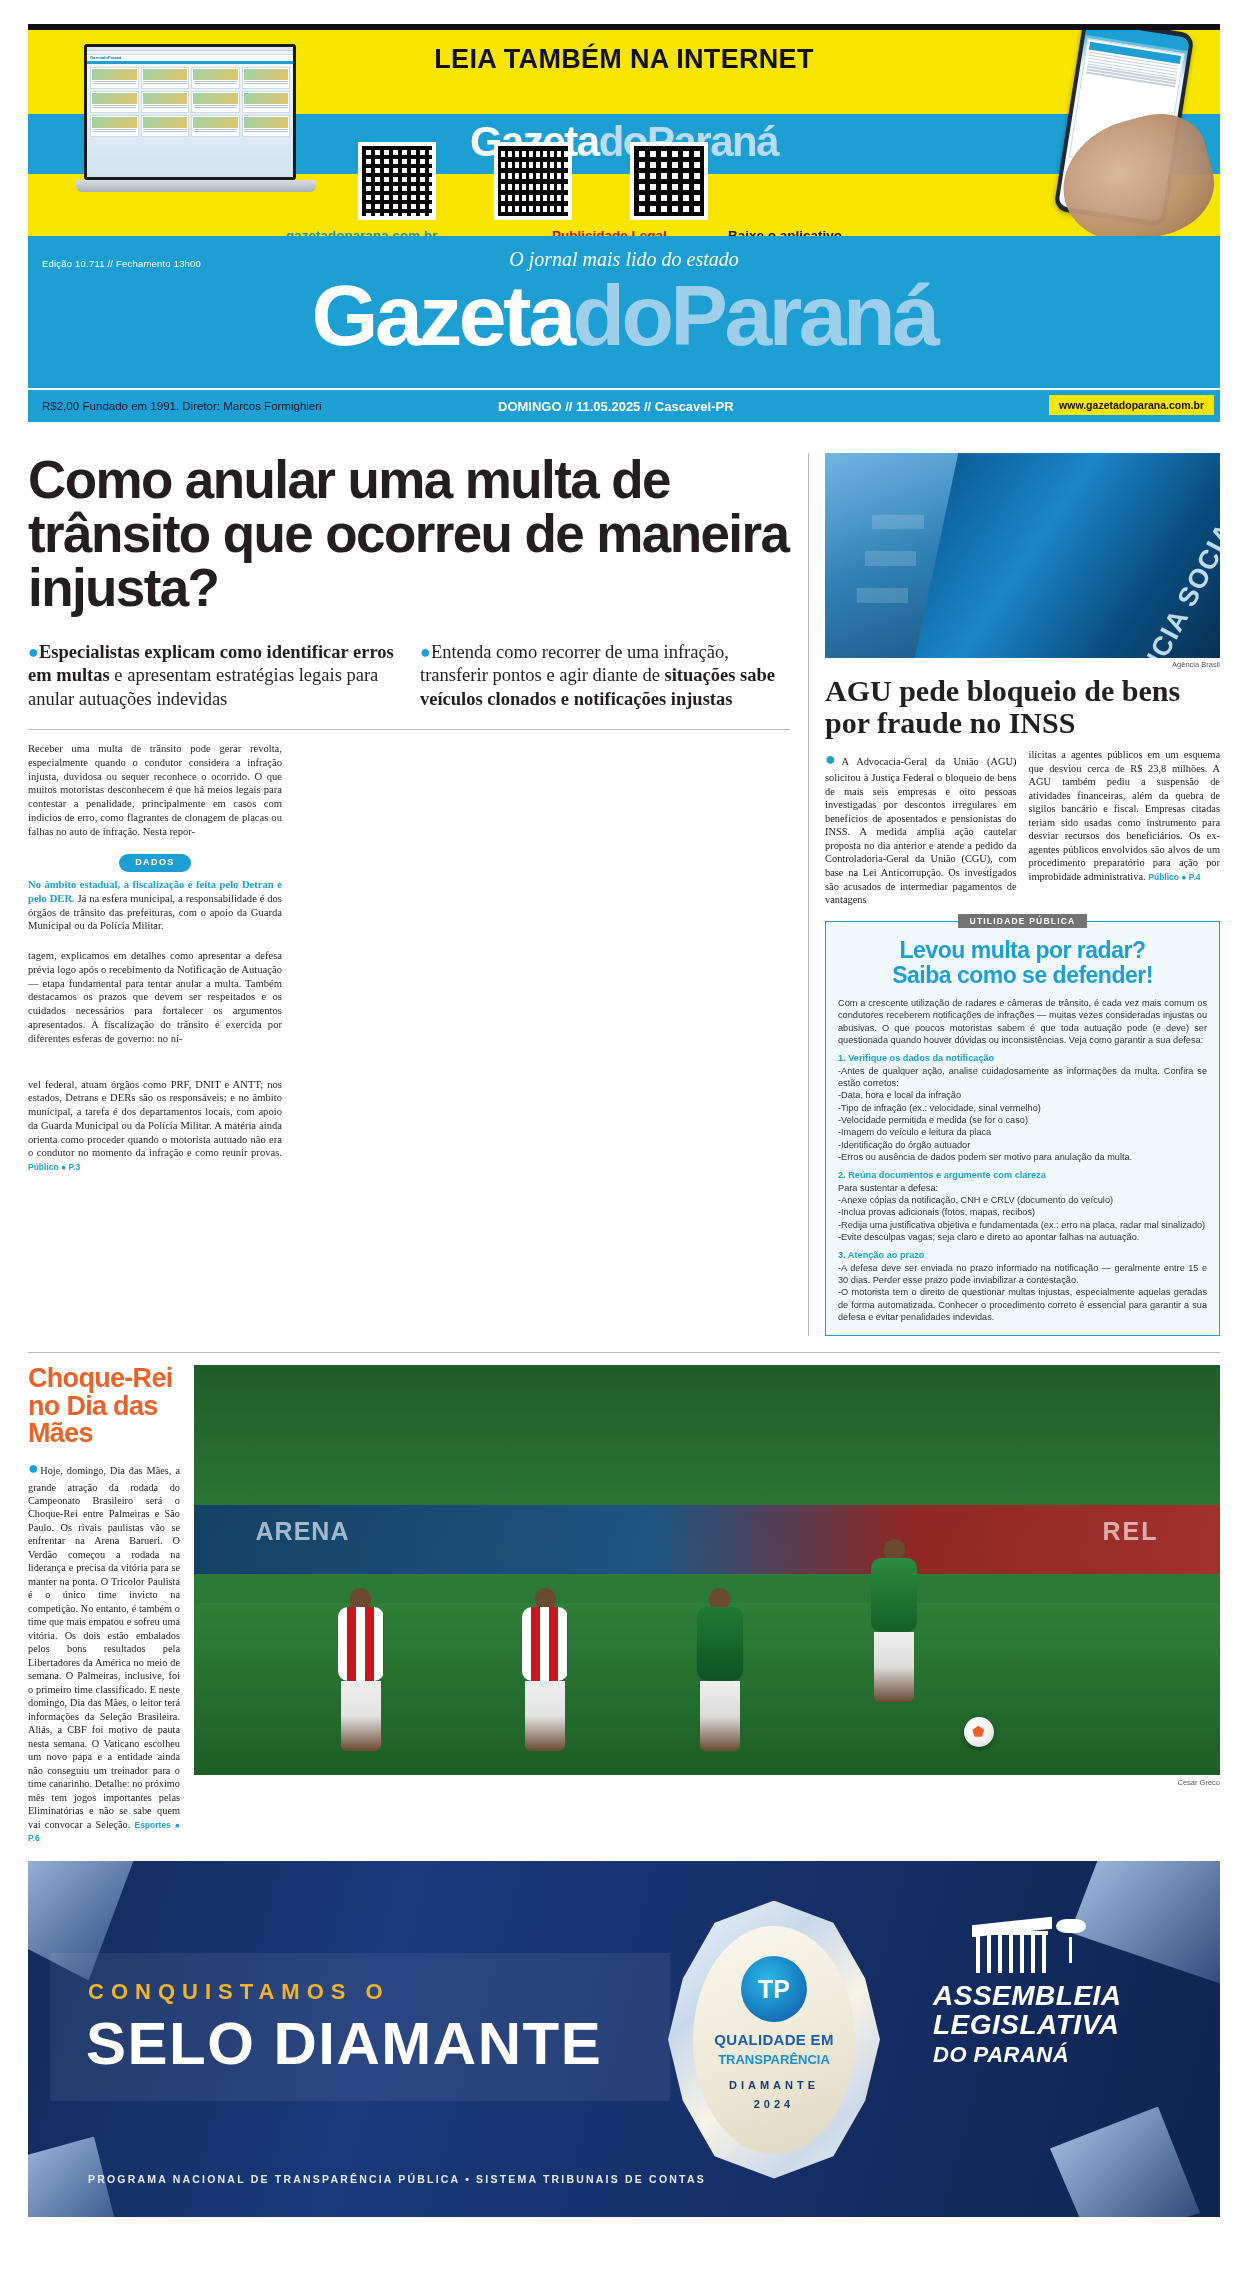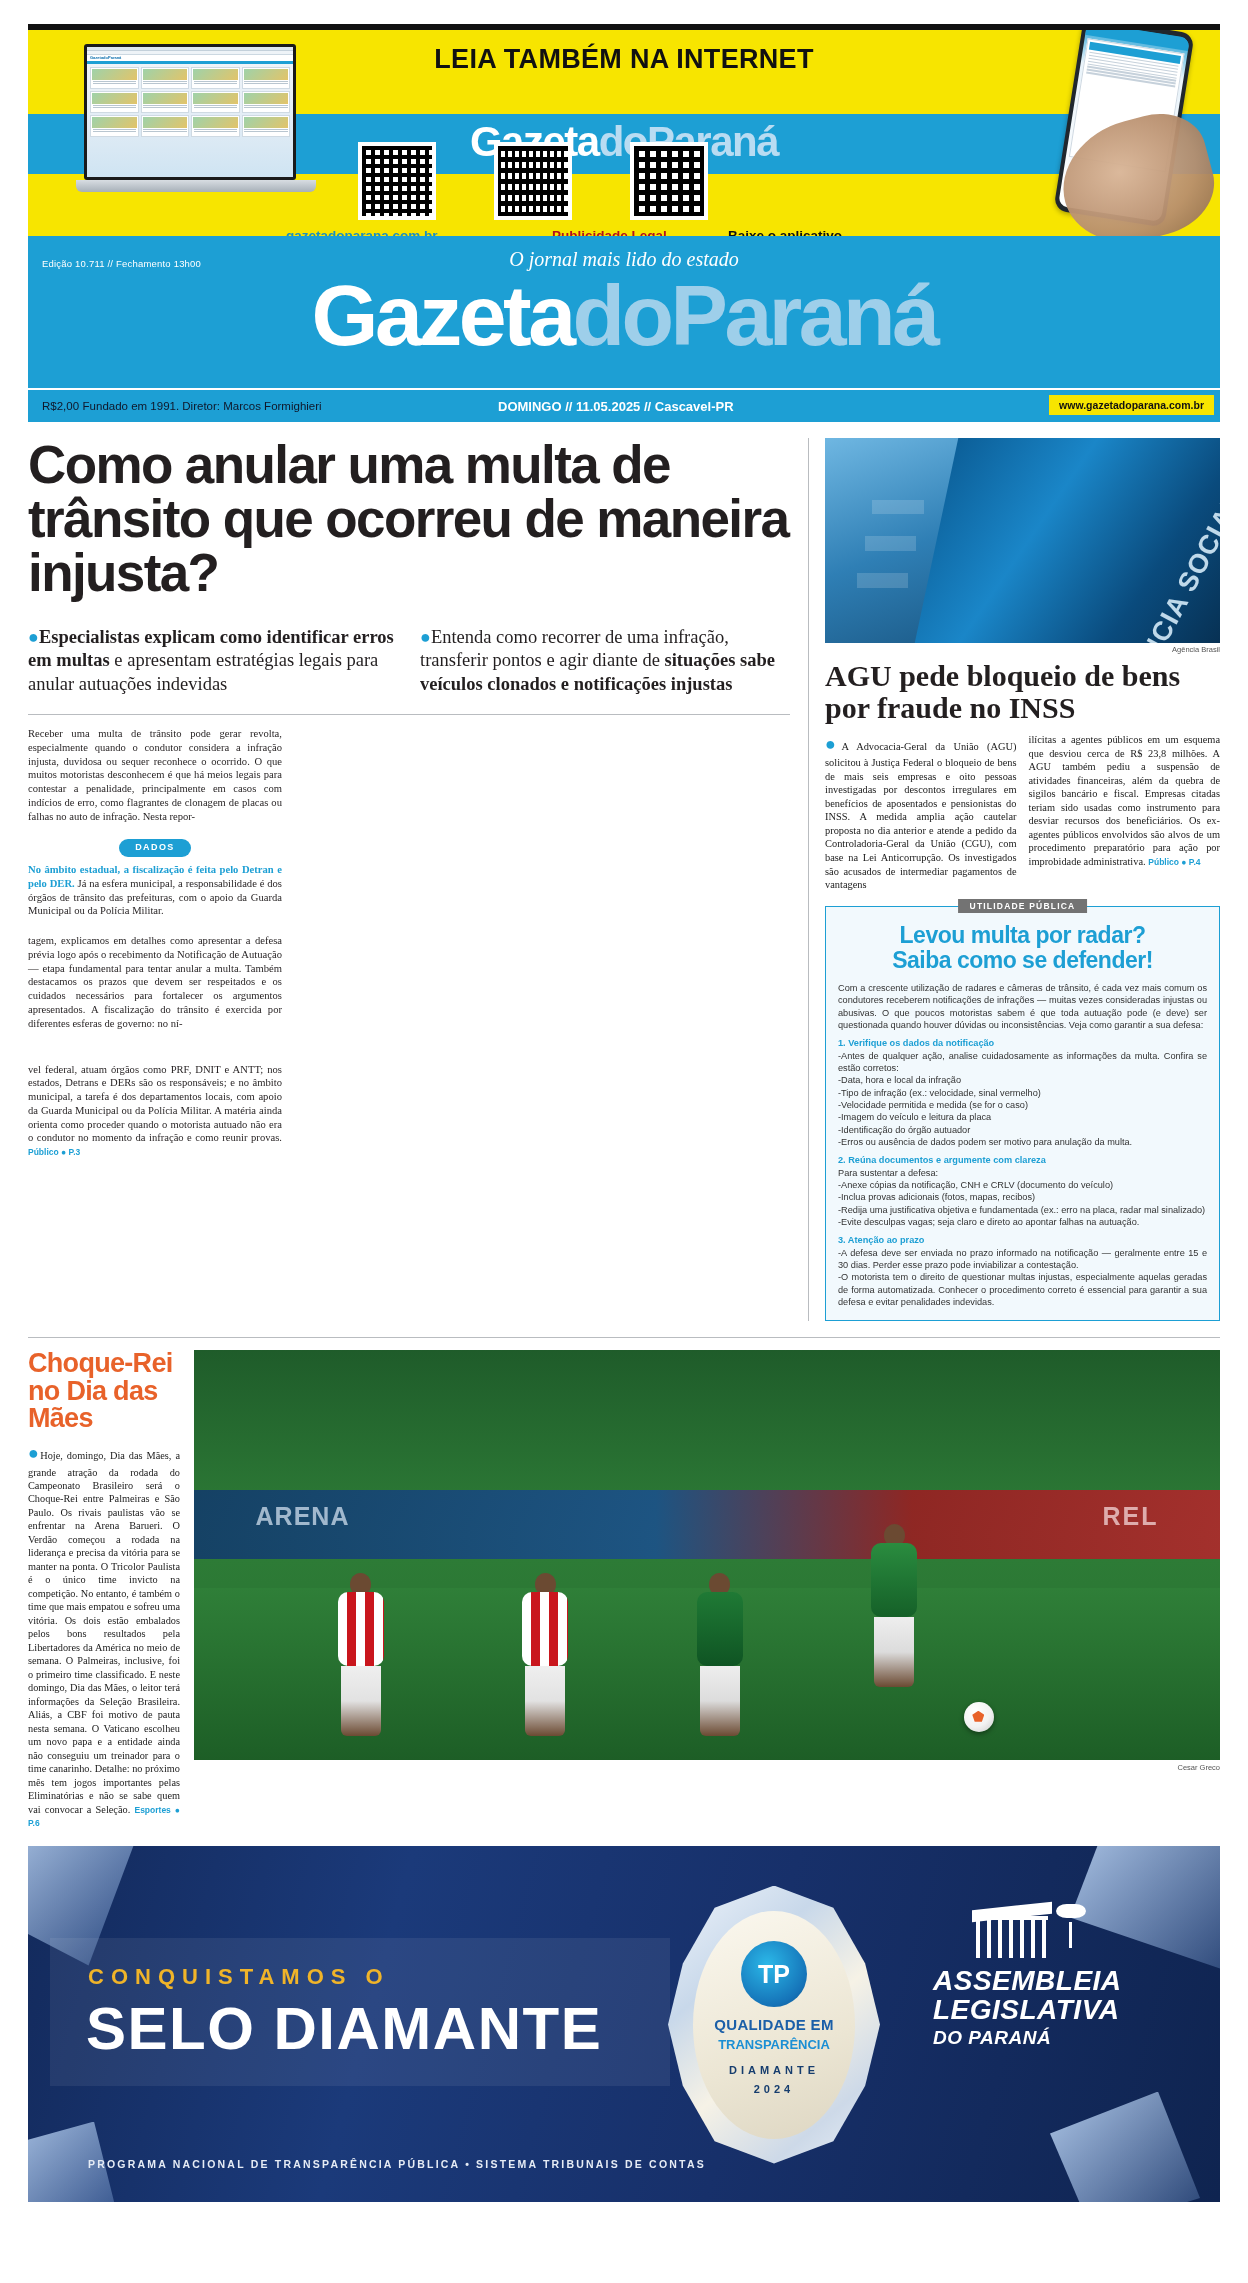--- a/index.html
+++ b/index.html
@@ -61,21 +61,21 @@
   .masthead .logo { position:absolute; left:0; right:0; top:36px; text-align:center; line-height:1; }
   .masthead .logo .g { font-size:86px; font-weight:800; color:#fff; letter-spacing:-3.5px; }
   .masthead .logo .d { font-size:86px; font-weight:800; color:#9ecfea; letter-spacing:-3.5px; }
   .infobar { background:#1d9fd4; height:34px; position:relative; border-top:2px solid #fff; }
   .infobar .price { position:absolute; left:14px; top:9px; font-size:12.5px; color:#0f172a; font-weight:700; }
   .infobar .price span { font-weight:400; font-size:11.5px; }
   .infobar .date { position:absolute; left:470px; top:9px; font-size:13px; color:#fff; font-weight:700; }
   .infobar .site { position:absolute; right:6px; top:5px; background:#f7e500; color:#111; font-size:10.5px; font-weight:700; padding:4px 10px; }
 
   
-  .mainrow { display:flex; gap:0; margin-top:16px; }
+  .mainrow { display:flex; gap:0; margin-top:31px; }
   .leftmain { width:780px; padding-right:18px; }
   .rightcol { width:412px; border-left:1px solid #b9bcc0; padding-left:16px; }
 
   .bighead { font-size:53px; line-height:1.02; font-weight:800; letter-spacing:-1.6px; color:#231f20; }
   .subwrap { display:flex; gap:22px; margin-top:26px; }
   .subcol { width:50%; font-family:"Liberation Serif", serif; font-size:18.5px; line-height:1.26; color:#231f20; }
   .dot { color:#1d9fd4; font-size:18px; }
   .subcol b { font-weight:700; }
 
   .hr { border-top:1px solid #b9bcc0; margin:18px 0 12px; }
@@ -132,21 +132,21 @@
   .seal { position:absolute; left:640px; top:40px; width:212px; height:278px; }
   .seal .gem { position:absolute; inset:0; background:linear-gradient(140deg,#eef4fb,#c8d8ea 30%,#f6f2e6 55%,#cdd9e8 80%,#eaf1f8); clip-path:polygon(50% 0,78% 8%,93% 28%,100% 50%,93% 72%,78% 92%,50% 100%,22% 92%,7% 72%,0 50%,7% 28%,22% 8%); }
   .seal .core { position:absolute; left:12%; top:9%; width:76%; height:82%; border-radius:50%; background:linear-gradient(160deg,#fbf8ef,#ece6d4 60%,#ddd6c2); }
   .seal .tp { position:absolute; left:50%; top:20%; transform:translateX(-50%); width:66px; height:66px; border-radius:50%; background:radial-gradient(circle at 40% 35%, #2bb8e8, #1573b8 70%, #0d4d86); display:flex; align-items:center; justify-content:center; color:#fff; font-size:25px; font-weight:800; }
   .seal .q1 { position:absolute; left:0; right:0; top:47%; text-align:center; color:#1b5fa8; font-size:15px; font-weight:800; letter-spacing:.3px; }
   .seal .q2 { position:absolute; left:0; right:0; top:54.5%; text-align:center; color:#1b8fd4; font-size:13px; font-weight:800; }
   .seal .q3 { position:absolute; left:0; right:0; top:64%; text-align:center; color:#163d6e; font-size:11px; font-weight:700; letter-spacing:4px; }
   .seal .q4 { position:absolute; left:0; right:0; top:71%; text-align:center; color:#163d6e; font-size:11px; font-weight:700; letter-spacing:4px; }
   .alep { position:absolute; left:905px; top:120px; color:#fff; }
   .alep .l1 { font-size:28px; font-style:italic; font-weight:700; letter-spacing:.5px; line-height:1.06; }
-  .alep .l2 { font-size:19px; font-style:italic; font-weight:600; letter-spacing:.5px; margin-top:2px; }
+  .alep .l2 { font-size:22px; font-style:italic; font-weight:600; letter-spacing:.5px; margin-top:2px; }
   .alepicon { position:absolute; left:948px; top:58px; width:112px; height:56px; }
   .alepicon .cols { position:absolute; left:0; top:12px; width:72px; height:42px; border-top:4px solid #fff; background:repeating-linear-gradient(90deg,#fff 0 4px, transparent 4px 11px); }
   .alepicon .roof { position:absolute; left:-4px; top:2px; width:80px; height:12px; background:#fff; transform:skewY(-6deg); }
   .alepicon .tree { position:absolute; right:0; top:0; width:34px; height:44px; }
   .alepicon .tree .tr { position:absolute; left:15px; bottom:0; width:3px; height:26px; background:#fff; }
   .alepicon .tree .cn { position:absolute; left:2px; top:0; width:30px; height:14px; background:#fff; border-radius:50%/70%; }
 </style>
 </head>
 <body>
 

